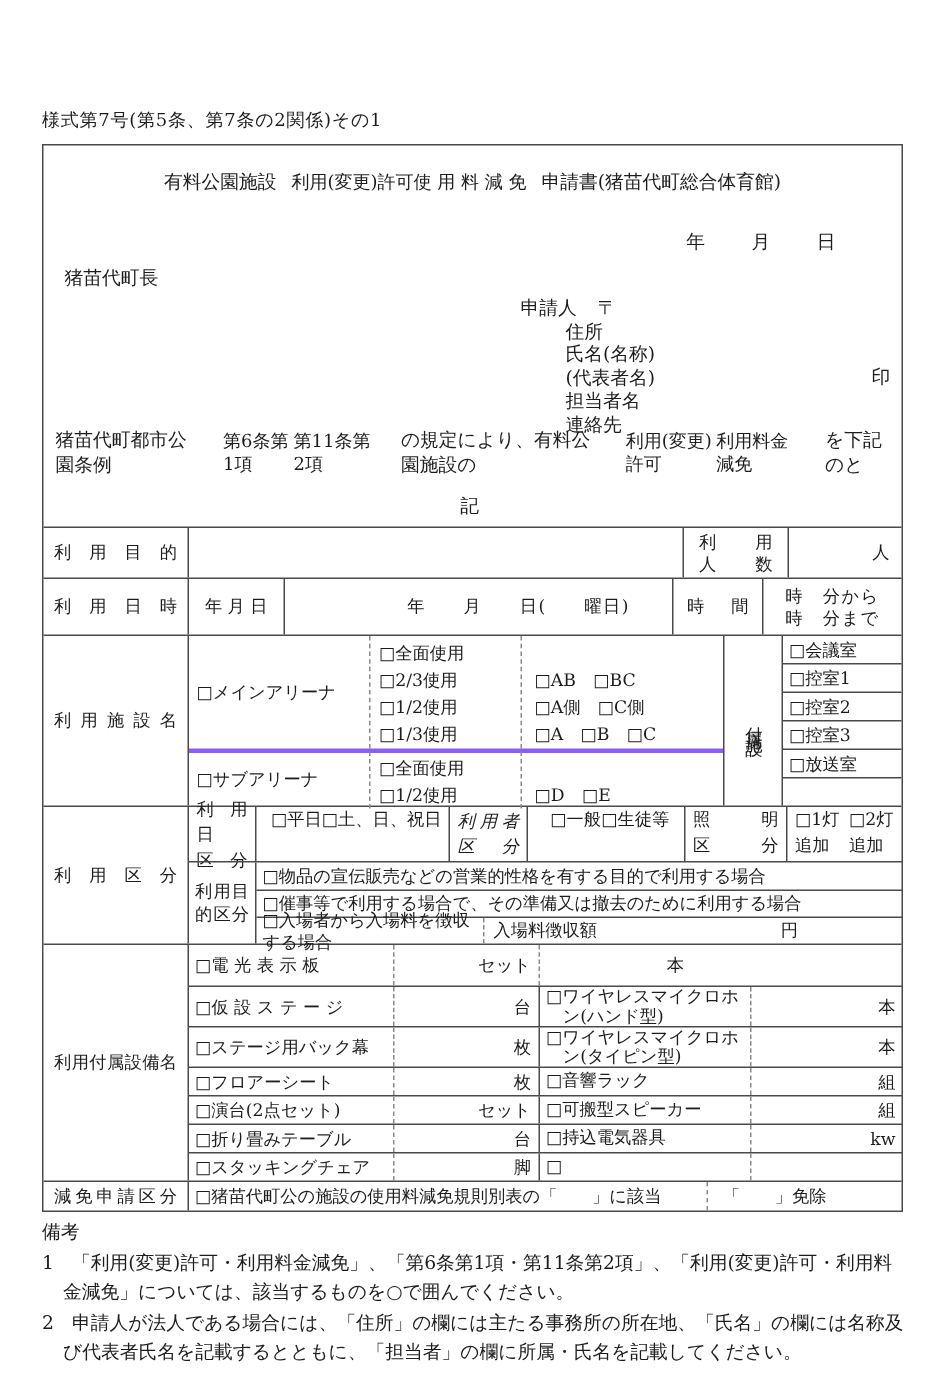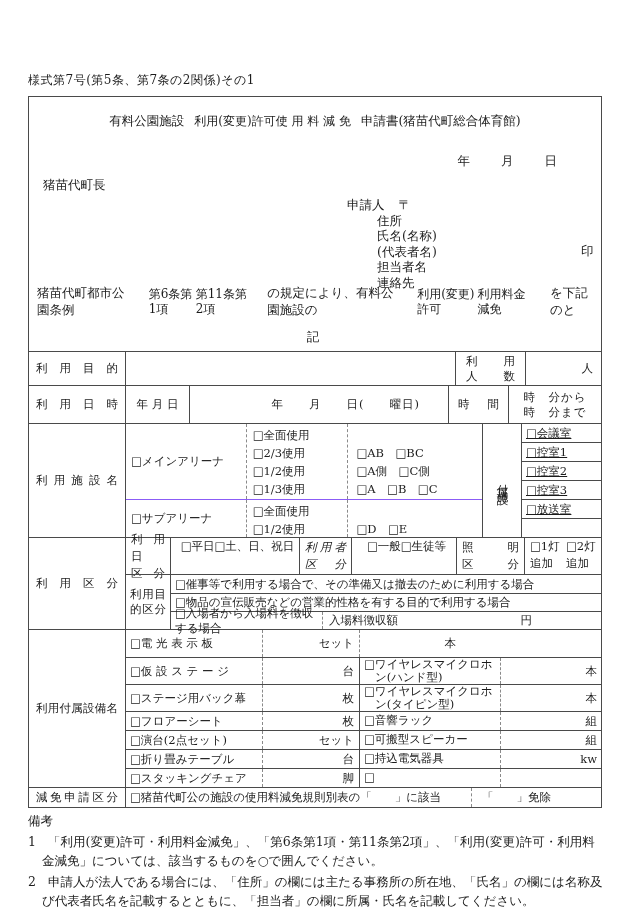--- a/index.html
+++ b/index.html
@@ -36,24 +36,24 @@
   .dt-date{flex:1;justify-content:flex-end;padding-right:28px;letter-spacing:1px;}
   .dt-hm{width:60px;display:flex;align-items:center;justify-content:space-between;padding:0 9px;}
   .dt-range{width:93px;display:flex;flex-direction:column;justify-content:center;align-items:center;line-height:15px;letter-spacing:1px;}
   
   .fac-left{width:357px;display:flex;flex-direction:column;}
   .fac-block{display:flex;}
   .fac-name{width:120px;display:flex;align-items:center;padding-left:5px;}
   .fac-usage{width:103px;border-left:1px dashed #8a8a8a;border-right:1px dashed #8a8a8a;padding:2px 0 0 6px;line-height:18px;}
   .fac-parts{width:134px;padding:2px 0 0 8px;line-height:18px;}
   .fac-main{height:75px;}
-  .fac-sub{height:38px;border-top:1px solid #8b5cf6;}
+  .fac-sub{height:38px;border-top:3px solid #8b5cf6;align-items:center;}
   .annex{width:39px;display:flex;align-items:center;justify-content:center;border-left:1px solid #4a4a4a;}
   .annex span{writing-mode:vertical-rl;letter-spacing:3px;}
-  .rooms{width:80px;display:flex;flex-direction:column;border-left:1px solid #4a4a4a;text-decoration:underline;}
+  .rooms{width:80px;display:flex;flex-direction:column;border-left:1px solid #4a4a4a;}
   .room{flex:1;display:flex;align-items:center;padding-left:4px;}
   .room + .room{border-top:1px solid #4a4a4a;}
   
   .cat-right{flex:1;display:flex;flex-direction:column;}
   .cat-rowA{height:36px;display:flex;}
   .sub2{display:flex;flex-direction:column;justify-content:center;padding:0 5px;line-height:17px;}
   .sub2 span{display:block;width:100%;text-align:justify;text-align-last:justify;}
   .opt2{display:flex;flex-direction:row;justify-content:center;padding-left:5px;line-height:17px;}
   .w44{width:44px;} .w129{width:129px;} .w52{width:52px;font-style:italic;} .w105{width:105px;} .w68{width:68px;font-family:Liberation Serif, serif;} .w78c{width:78px;}
   .cat-purpose{display:flex;border-top:1px solid #4a4a4a;}
@@ -240,22 +240,22 @@
             <span>□1灯追加</span>
             <span>□2灯追加</span>
           </div>
         </div>
         <div class="cat-purpose">
           <div class="purp-lab">
             <span class="just">利用目</span>
             <span class="just">的区分</span>
           </div>
           <div class="purp-rows">
+            <div class="purp-row">□物品の宣伝販売などの営業的性格を有する目的で利用する場合</div>
             <div class="purp-row">□催事等で利用する場合で、その準備又は撤去のために利用する場合</div>
-            <div class="purp-row">□物品の宣伝販売などの営業的性格を有する目的で利用する場合</div>
             <div class="purp-row purp-r3">
               <span class="pa">□入場者から入場料を徴収する場合</span>
               <span class="pb">入場料徴収額</span>
               <span class="pc">円</span>
             </div>
           </div>
         </div>
       </div>
     </div>
 

